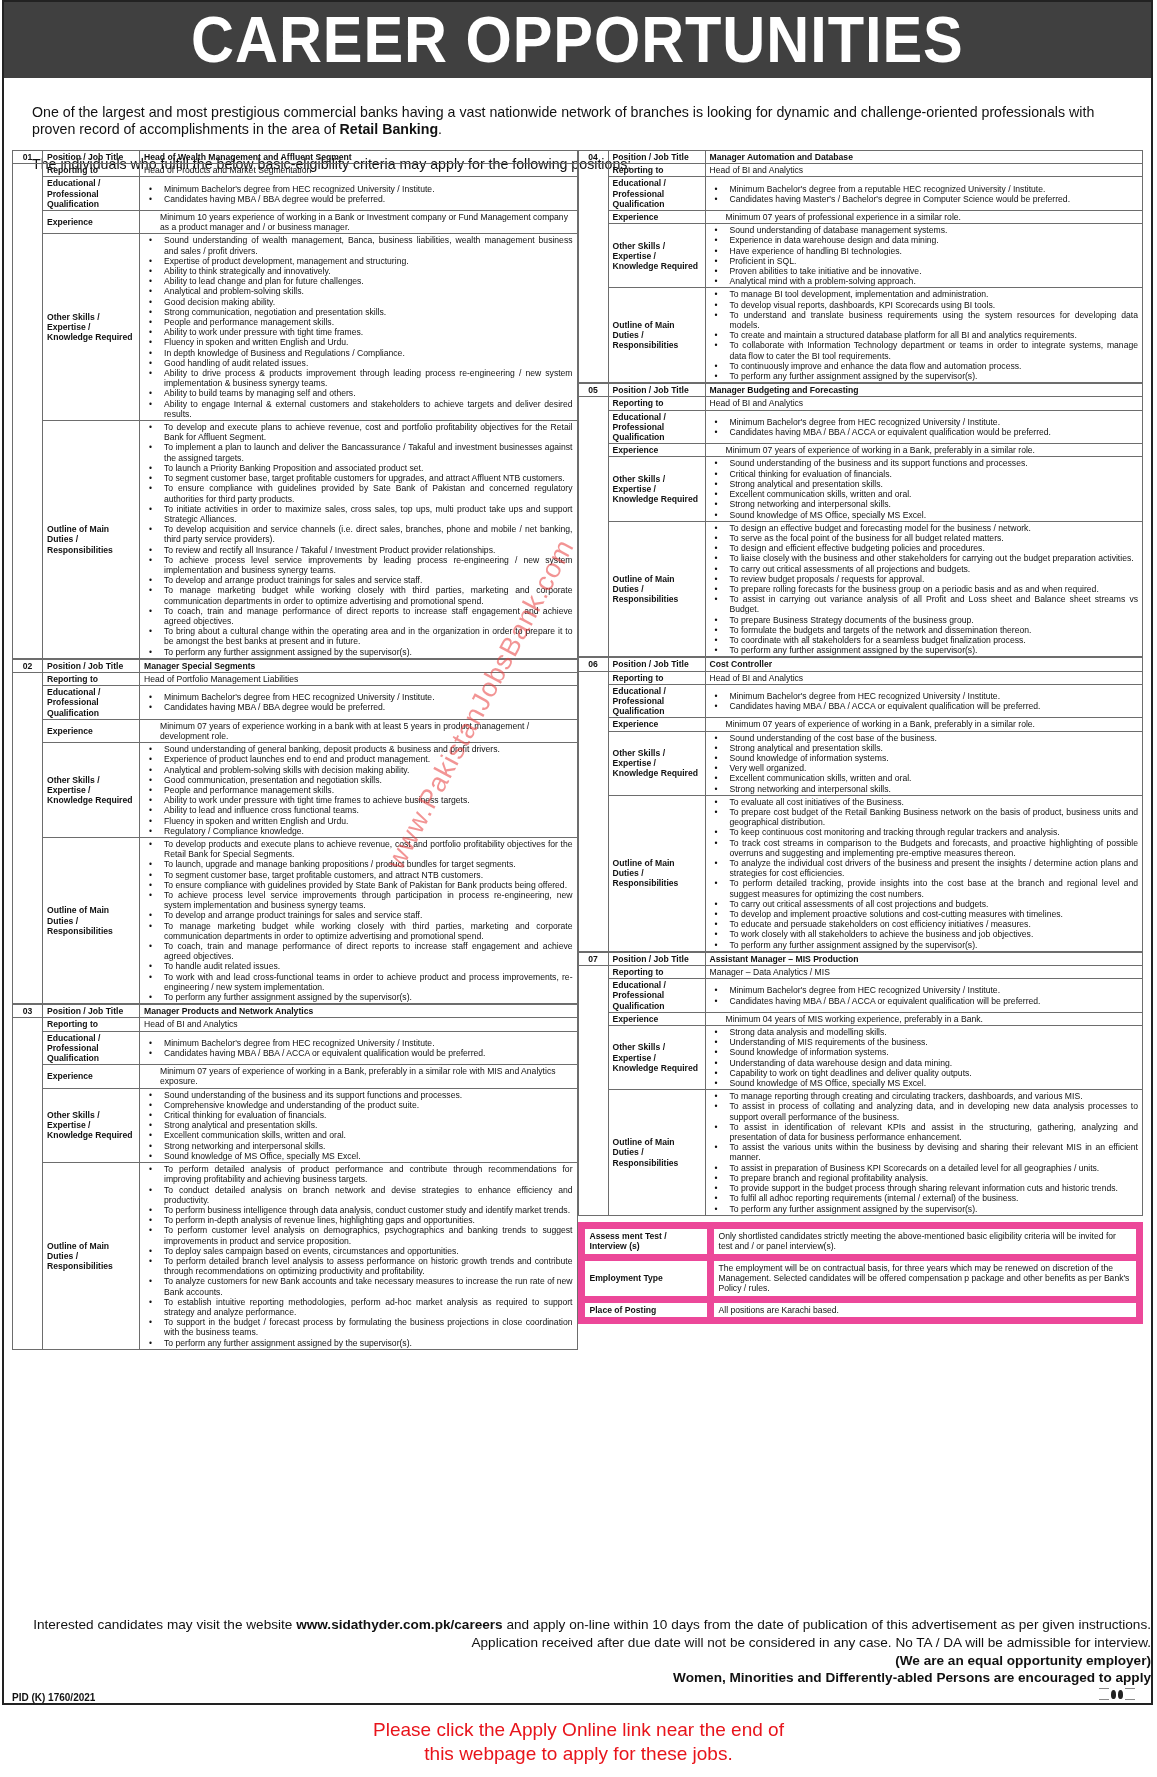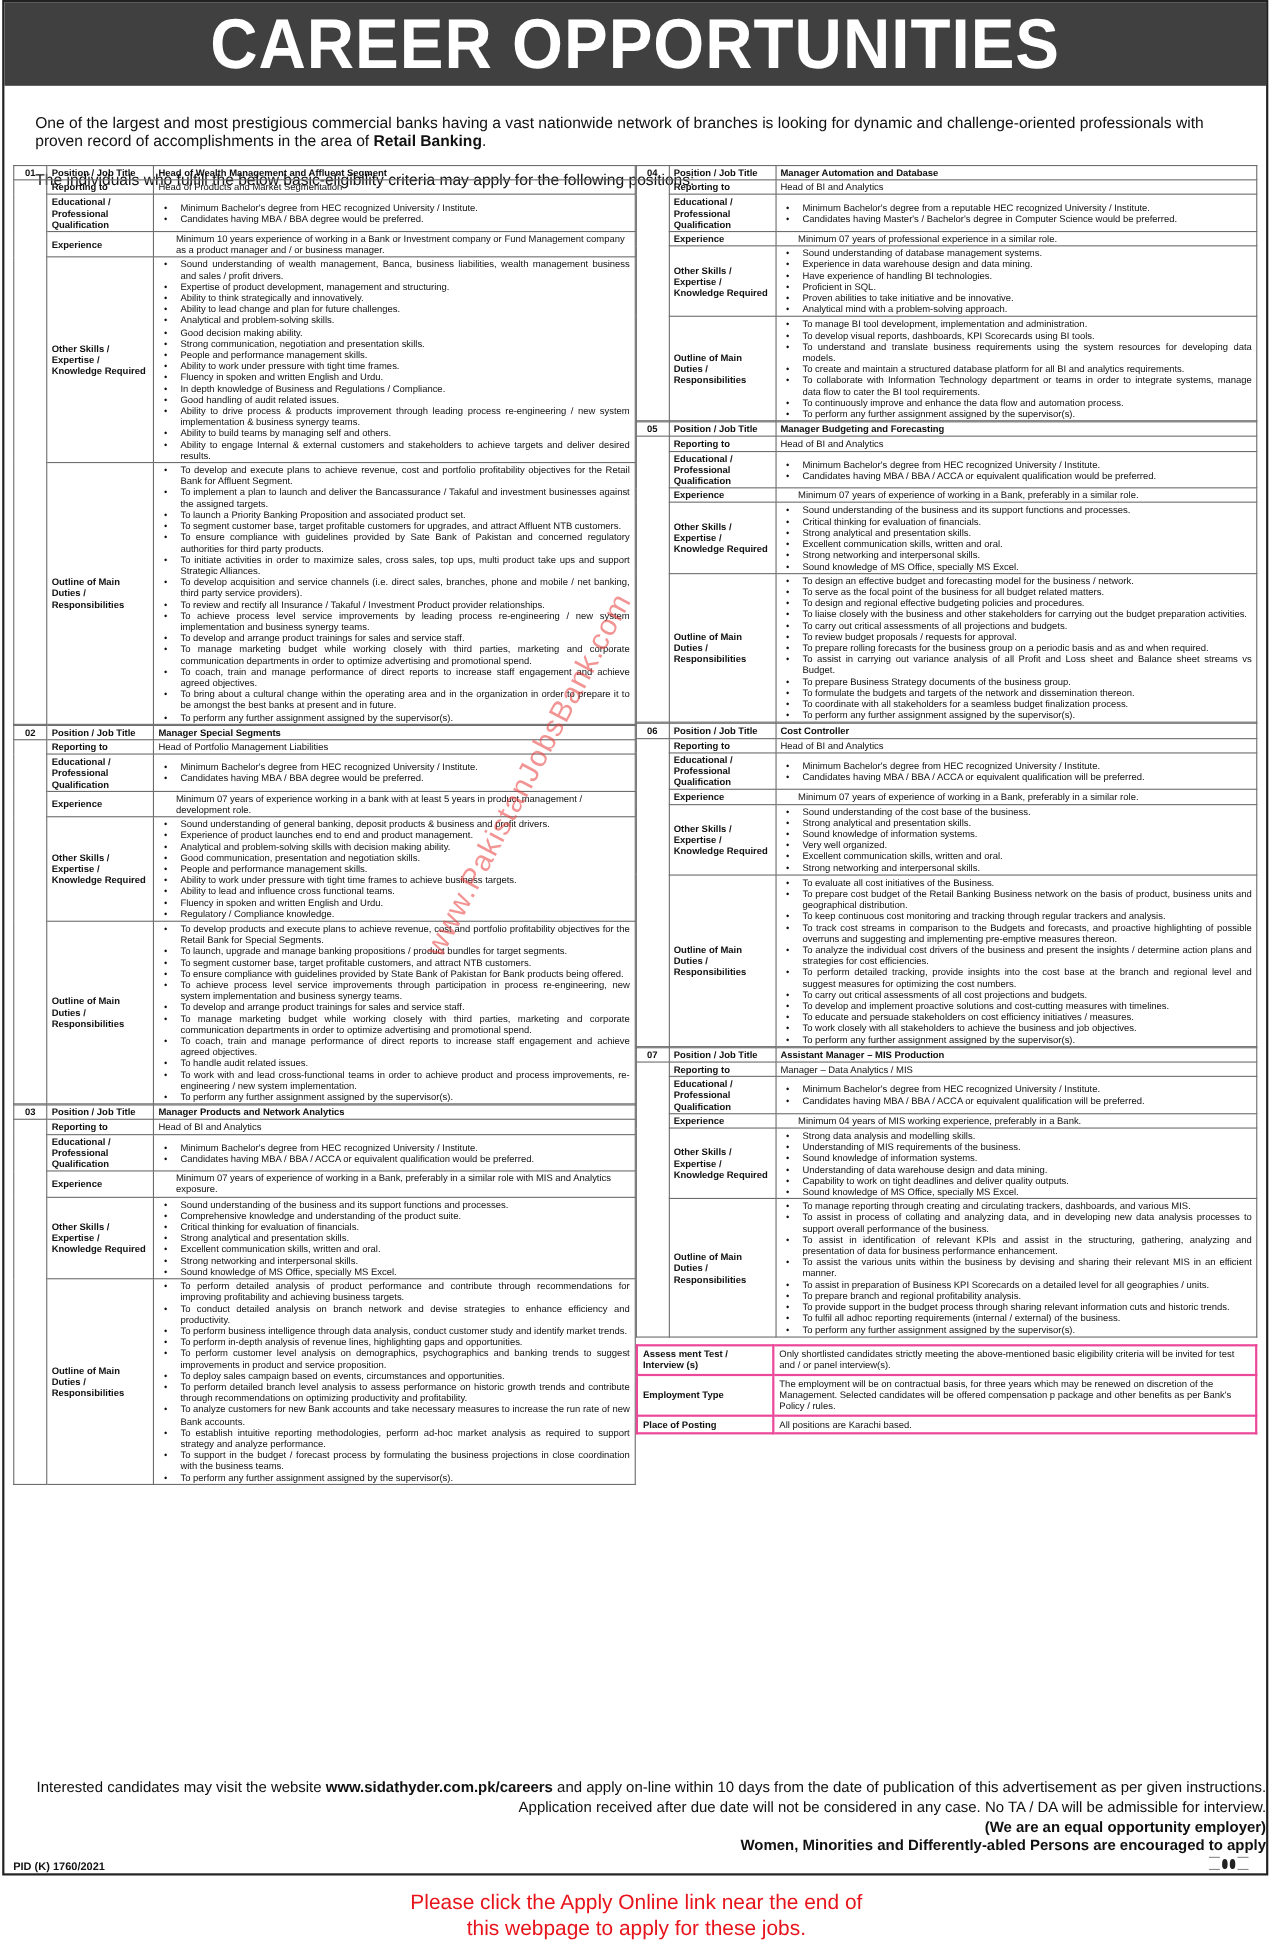--- a/index.html
+++ b/index.html
@@ -16,21 +16,21 @@
   table.job td { border: 1px solid #6d6d6d; vertical-align: middle; padding: 1px 4px; }
   td.num { width: 21px; text-align: center; font-weight: bold; vertical-align: middle; }
   td.lbl { width: 88px; font-weight: bold; }
   td.val { }
   td.title-val { font-weight: bold; }
   ul { margin: 0; padding: 0 0 0 20px; list-style: none; }
   ul li { position: relative; text-align: justify; }
   ul li::before { content: "\2022"; position: absolute; left: -15px; }
   .exp { padding-left: 20px !important; }
   table.misc { width: 100%; border-collapse: collapse; font-size: 8.6px; line-height: 10.4px; margin-top: 6px; }
-  table.misc td { border: 2px solid #ec4899; padding: 2px 5px; vertical-align: middle; }
+  table.misc td { border: 7px solid #ec4899; padding: 2px 5px; vertical-align: middle; }
   table.misc td.mlbl { width: 112px; font-weight: bold; }
   .footer { position: absolute; left: 0; right: 0; top: 1614px; text-align: right; font-size: 13.6px; line-height: 17.8px; }
   .footer p { margin: 0; }
   .footer b { font-weight: bold; }
   .pid { position: absolute; left: 8px; top: 1690px; font-size: 10px; font-weight: bold; }
   .logo { position: absolute; right: 14px; top: 1682px; width: 38px; height: 20px; display: flex; align-items: center; gap: 2px; }
   .logo .ft { width: 5px; height: 9px; background: #222; border-radius: 50% 50% 45% 45%; }
   .logo .tx { width: 10px; height: 10px; border-top: 1px solid #888; border-bottom: 1px solid #888; }
   .apply-note { position: absolute; left: 0; right: 0; top: 1718px; text-align: center; color: #e8141b; font-size: 19px; line-height: 24px; font-family: "Liberation Sans", sans-serif; }
   .apply-note p { margin: 0; }
@@ -333,21 +333,21 @@
                   <li>Sound knowledge of MS Office, specially MS Excel.</li>
                 </ul>
               </td>
             </tr>
             <tr>
               <td class="lbl">Outline of Main Duties / Responsibilities</td>
               <td class="val">
                 <ul>
                   <li>To design an effective budget and forecasting model for the business / network.</li>
                   <li>To serve as the focal point of the business for all budget related matters.</li>
-                  <li>To design and regional effective budgeting policies and procedures.</li>
+                  <li>To design and efficient effective budgeting policies and procedures.</li>
                   <li>To liaise closely with the business and other stakeholders for carrying out the budget preparation activities.</li>
                   <li>To carry out critical assessments of all projections and budgets.</li>
                   <li>To review budget proposals / requests for approval.</li>
                   <li>To prepare rolling forecasts for the business group on a periodic basis and as and when required.</li>
                   <li>To assist in carrying out variance analysis of all Profit and Loss sheet and Balance sheet streams vs Budget.</li>
                   <li>To prepare Business Strategy documents of the business group.</li>
                   <li>To formulate the budgets and targets of the network and dissemination thereon.</li>
                   <li>To coordinate with all stakeholders for a seamless budget finalization process.</li>
                   <li>To perform any further assignment assigned by the supervisor(s).</li>
                 </ul>

